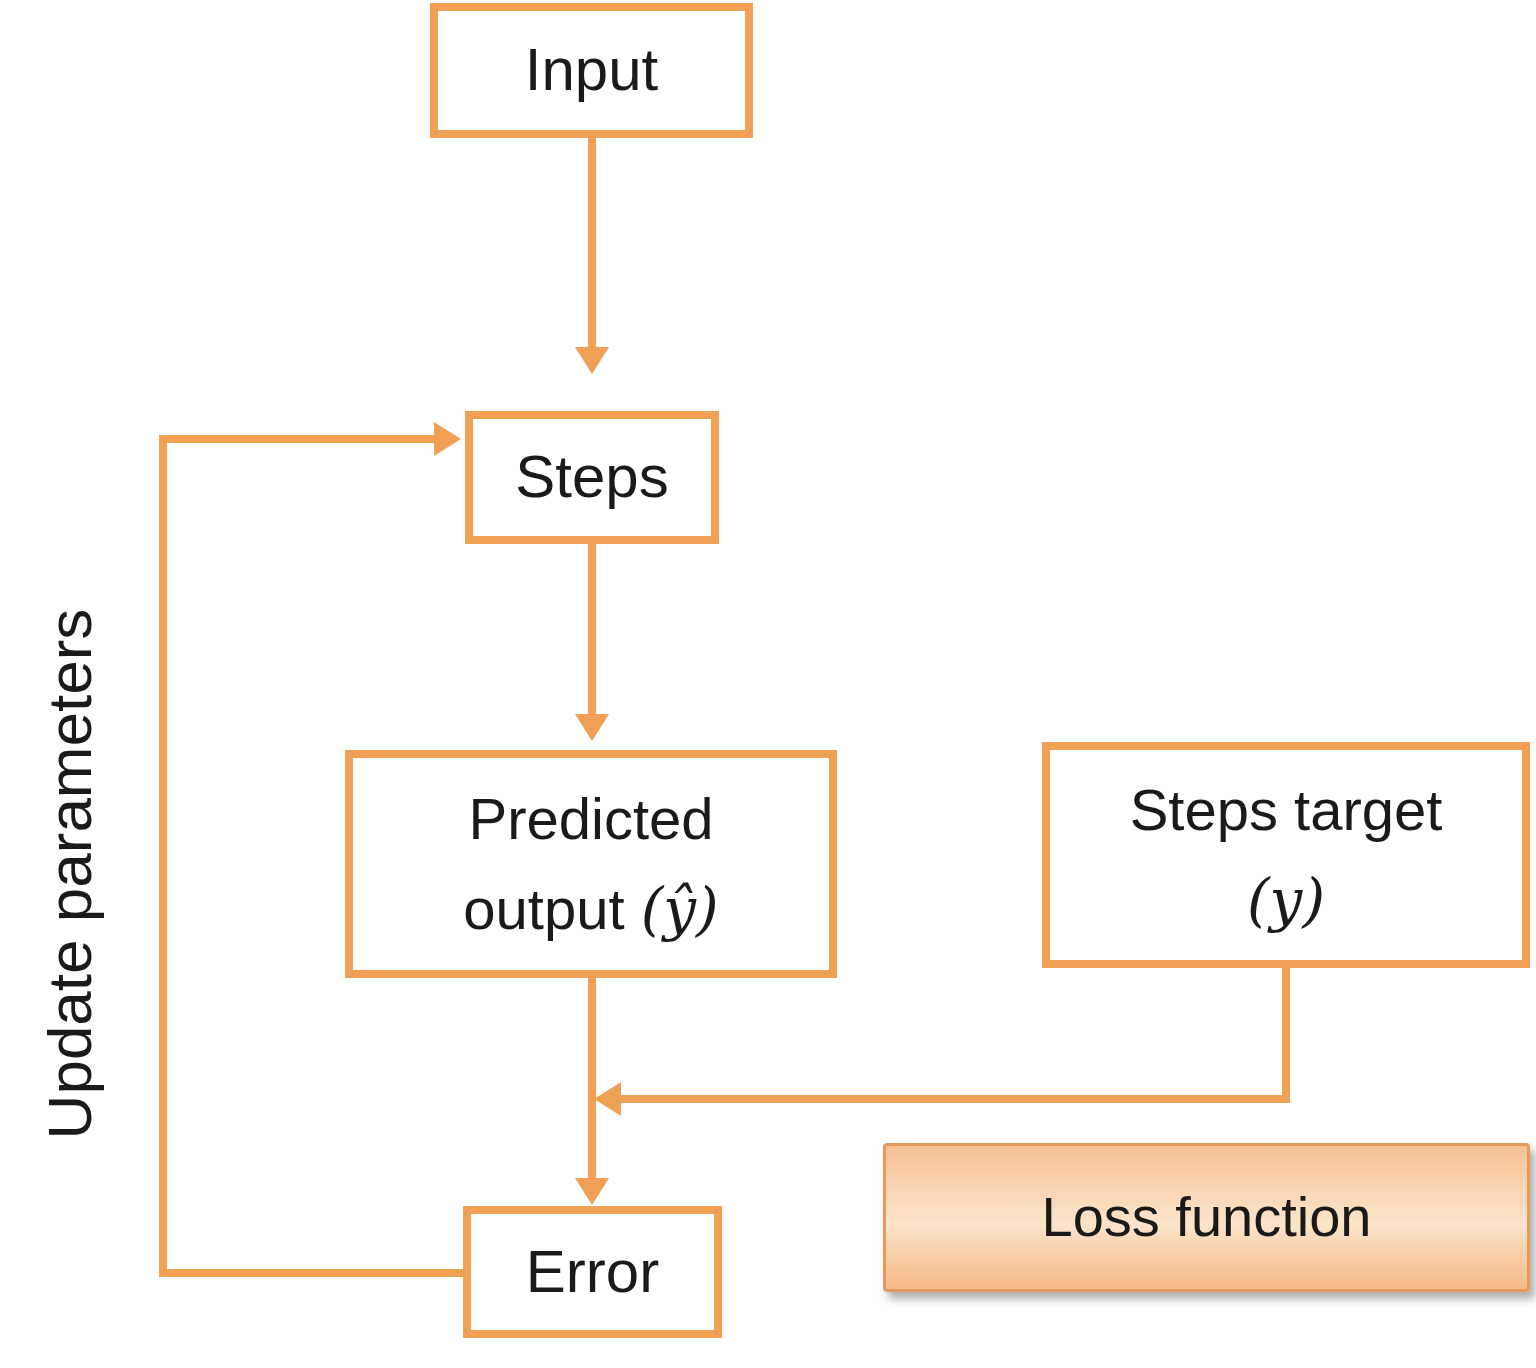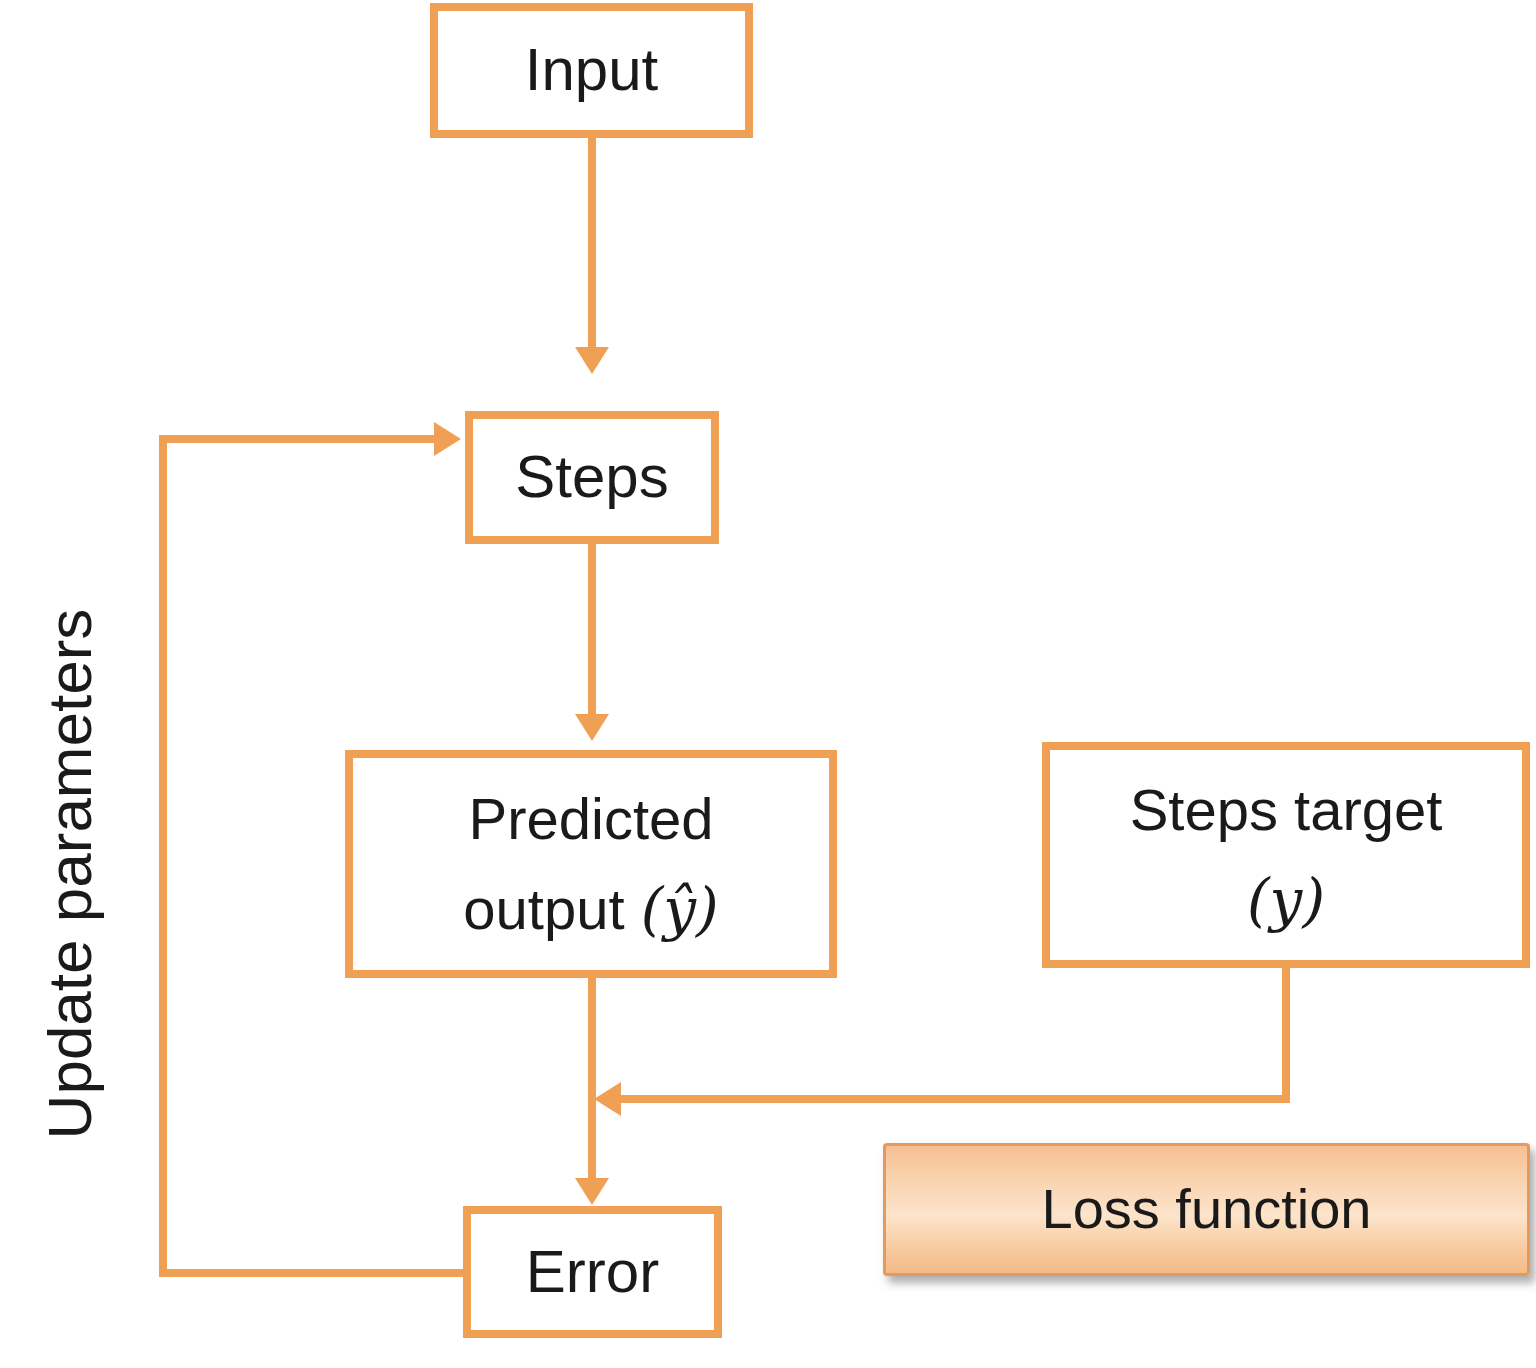--- a/index.html
+++ b/index.html
@@ -37,21 +37,21 @@
     font-style: italic;
   }
 
   #node-input  { left: 430px; top: 3px;    width: 323px; height: 135px; }
   #node-steps  { left: 465px; top: 375px;  width: 254px; height: 133px; margin-top: 36px; }
   #node-pred   { left: 345px; top: 742px;  width: 492px; height: 228px; margin-top: 8px; }
   #node-real   { left: 1042px; top: 742px; width: 488px; height: 226px; }
   #node-error  { left: 463px; top: 1206px; width: 259px; height: 132px; }
 
   #node-loss {
-    left: 883px; top: 1143px; width: 647px; height: 133px;
+    left: 883px; top: 1143px; width: 647px; height: 149px;
     border: 3px solid #E6995C;
     border-radius: 4px;
     background: linear-gradient(180deg,
       #F5C093 0%, #F9D2AE 25%, #FCE4CB 55%, #F9D0A8 75%, #F4BA89 100%);
     box-shadow: 5px 7px 8px rgba(95, 95, 95, 0.5);
   }
   #node-loss .lbl { font-size: 56px; }
 
   
   .vline, .hline {

